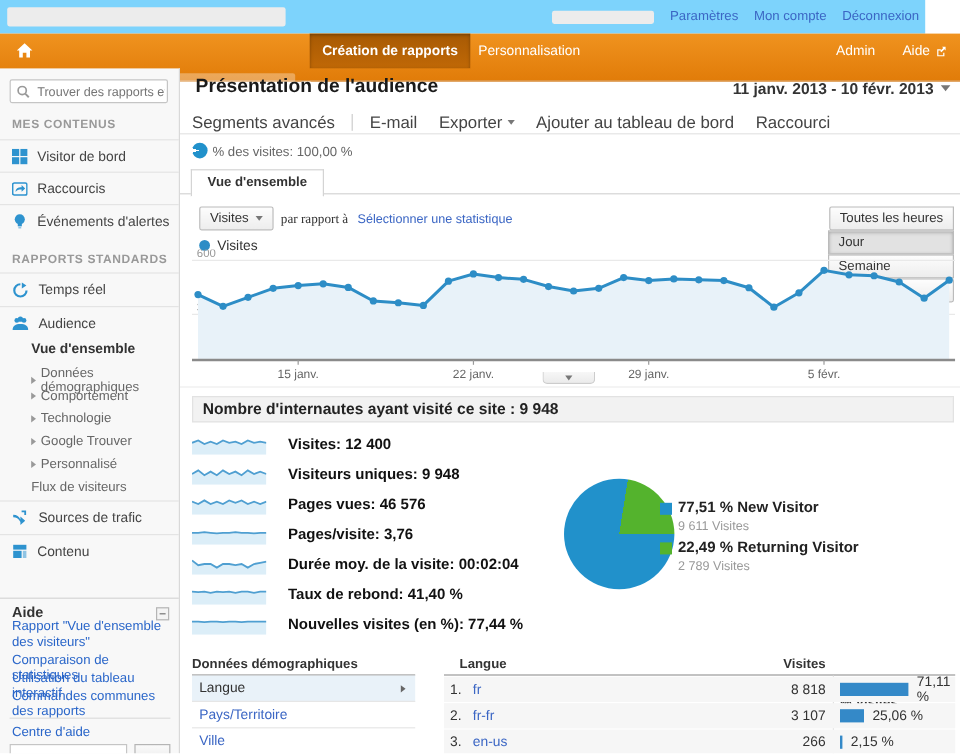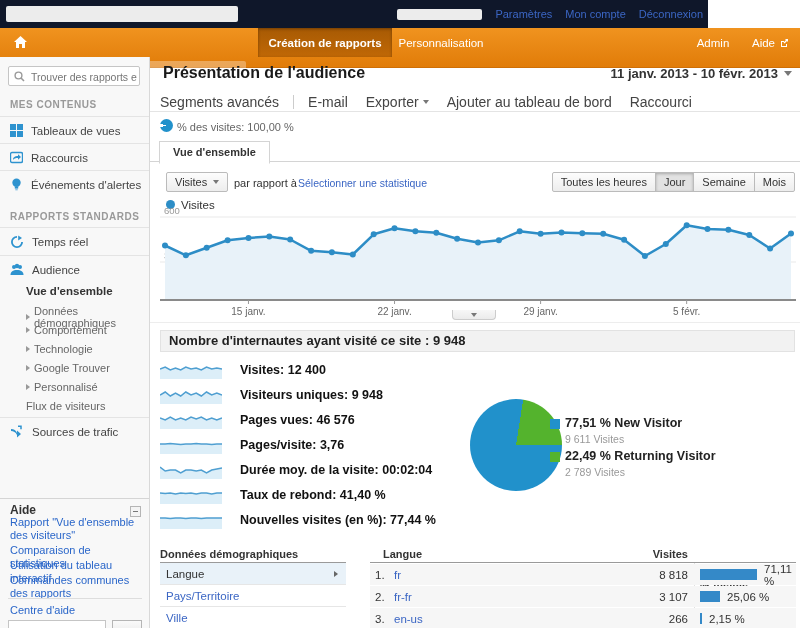--- a/index.html
+++ b/index.html
@@ -1,20 +1,20 @@
 <!DOCTYPE html>
 <html><head>
 <meta charset="utf-8">
 <style>
   html,body{margin:0;padding:0;background:#fff;}
   #app{position:relative;width:800px;height:628px;overflow:hidden;background:#fff;
        font-family:"Liberation Sans","DejaVu Sans",sans-serif;font-size:11px;color:#333;}
   .abs{position:absolute;}
   
-  .topbar{left:0;top:0;width:708px;height:28px;background:#0f172a;}
+  .topbar{left:0;top:0;width:771px;height:28px;background:#7dd3fc;}
   .blur{background:#ececec;border-radius:2px;}
   .toplinks{right:5px;top:8px;display:flex;gap:13px;align-items:center;}
   .toplinks .lnk{font-size:11px;}
   .lnk{color:#3b66c4;cursor:pointer;text-decoration:none;}
   
   .nav{left:0;top:28px;width:800px;height:40px;background:linear-gradient(#f0931f,#e17c09);border-bottom:1px solid #cf6f06;box-sizing:border-box;}
   .nav-tab{position:absolute;top:0;height:29px;display:flex;align-items:center;justify-content:center;color:#fff;font-size:11.5px;cursor:pointer;}
   .nav-tab.active{background:linear-gradient(#a75a04,#c06806);font-weight:bold;box-shadow:inset 0 1px 3px rgba(0,0,0,.35);}
   .acct-box{position:absolute;left:60px;top:33px;width:186px;height:19px;background:rgba(255,255,255,.32);border-radius:2px;cursor:pointer;}
   .caret{width:0;height:0;border-left:4px solid transparent;border-right:4px solid transparent;border-top:5px solid #fff;display:inline-block;}
@@ -118,21 +118,21 @@
       <span class="ic">
           <svg width="13" height="13" viewBox="0 0 13 13">
             <g fill="#2e93cf">
               <rect x="0" y="0" width="6" height="6"></rect>
               <rect x="7" y="0" width="6" height="6"></rect>
               <rect x="0" y="7" width="6" height="6"></rect>
               <rect x="7" y="7" width="6" height="6"></rect>
             </g>
           </svg>
         </span>
-      <span>Tableaux de vues</span>
+      <span>Visitor de bord</span>
     </div>
     <div class="side-item" style="top:86px;">
       <span class="ic">
           <svg width="13" height="13" viewBox="0 0 13 13">
             <rect x="0.5" y="1.5" width="12" height="10" rx="1.5" fill="none" stroke="#2e93cf" stroke-width="1.4"></rect>
             <path d="M3 9 C3 6 5 5 8 5 L8 3.2 L11 6 L8 8.8 L8 7 C5.5 7 4 7.5 3 9 Z" fill="#2e93cf"></path>
           </svg>
         </span>
       <span>Raccourcis</span>
     </div>
@@ -196,20 +196,32 @@
     <div class="side-item" style="top:360px;">
       <span class="ic">
           <svg width="14" height="13" viewBox="0 0 14 13">
             <g fill="#2e93cf">
               <path d="M1 4 C4 4 6 5.5 7 8 L7 5.5 L11 9 L7 12.5 L7 10 C5.5 7 3.5 6 1 6 Z"></path>
               <path d="M8 1.2 L11 1.2 L11 4.2" fill="none" stroke="#2e93cf" stroke-width="1.5"></path>
             </g>
           </svg>
         </span>
       <span>Sources de trafic</span>
+    </div>
+    <div class="side-item" style="top:388px;">
+      <span class="ic">
+          <svg width="13" height="13" viewBox="0 0 13 13">
+            <g fill="#2e93cf">
+              <rect x="1" y="1" width="11" height="4"></rect>
+              <rect x="1" y="6" width="7" height="6"></rect>
+              <rect x="9" y="6" width="3" height="6" fill="#8fc4e4"></rect>
+            </g>
+          </svg>
+        </span>
+      <span>Contenu</span>
     </div>
     <div class="abs" style="left:0;top:441px;width:149px;height:1px;background:#d5d5d5;"></div>
     <div class="abs" style="left:10px;top:446px;font-size:12px;font-weight:bold;color:#333;">Aide</div>
   </div>
   <div class="collapse-box abs" style="left:130px;top:506px;"></div>
   <div class="help-lnk" style="top:516px;">Rapport "Vue d'ensemble des visiteurs"</div>
   <div class="help-lnk" style="top:544px;">Comparaison de statistiques</div>
   <div class="help-lnk" style="top:559px;">Utilisation du tableau interactif</div>
   <div class="help-lnk" style="top:574px;">Commandes communes des rapports</div>
   <div class="abs" style="left:8px;top:598px;width:134px;height:1px;background:#ddd;"></div>
@@ -242,24 +254,24 @@
   <span class="abs" style="left:160px;top:119px;width:13px;height:13px;border-radius:50%;background:conic-gradient(#2191cb 0 255deg,#fff 255deg 288deg,#2191cb 288deg);"></span>
   <div class="abs badge-txt">% des visites: 100,00 %</div>
 
   <div class="abs ovtab">Vue d'ensemble</div>
   <div class="abs hline" style="left:150px;top:161px;width:650px;background:#d4d4d4;z-index:1;"></div>
 
   <div class="abs btn" style="left:166px;top:172px;">
     <span>Visites</span>
     <span class="caret gray sm"></span>
   </div>
-  <span class="abs" style="left:234px;top:177px;color:#333;">par rapport à</span>
+  <span class="abs" style="left:234px;top:177px;color:#333;font-family:Liberation Serif, serif;">par rapport à</span>
   <span class="abs lnk" style="left:298px;top:177px;font-size:10.5px;">Sélectionner une statistique</span>
 
-  <div class="seg" style="right:5px;">
+  <div class="seg" style="right:5px;flex-direction:column;">
     <div class="btn">Toutes les heures</div>
     <div class="btn on">Jour</div>
     <div class="btn">Semaine</div>
     <div class="btn">Mois</div>
   </div>
 
   <span class="abs legend-dot" style="left:166px;top:200px;"></span>
   <span class="abs" style="left:181px;top:199px;font-size:11.5px;color:#333;">Visites</span>
 
   <svg id="line-chart" class="abs" style="left:160px;top:208px;" width="636" height="112">

